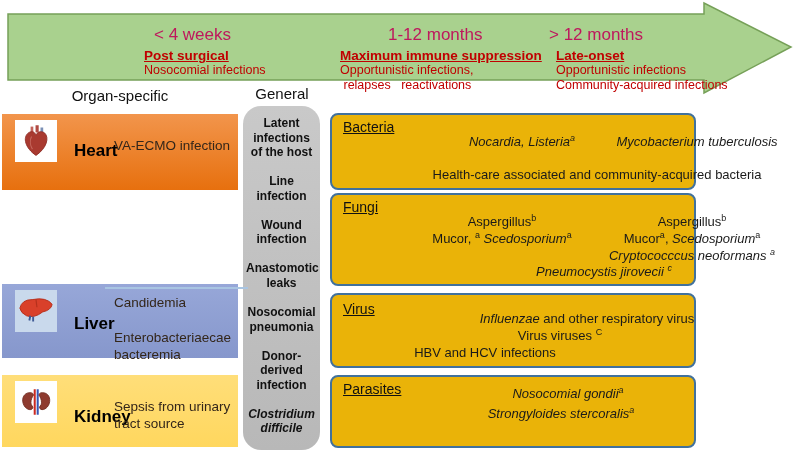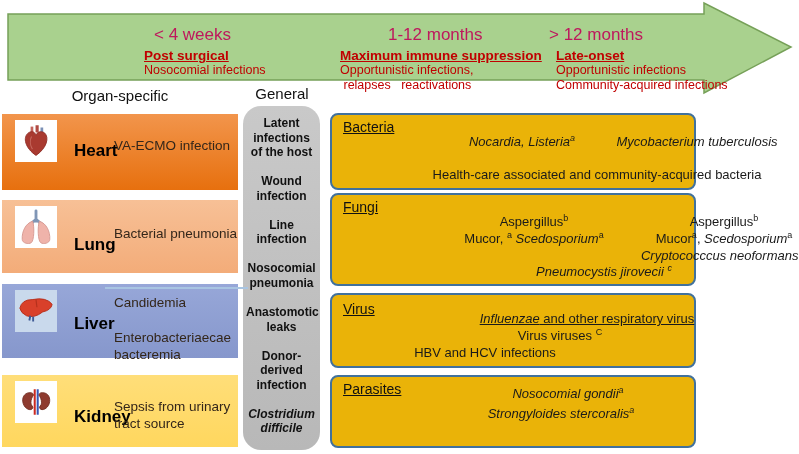--- a/index.html
+++ b/index.html
@@ -53,25 +53,25 @@
   .pb2{top:293px;height:75px;padding-left:26px;} .pb3{top:375px;height:73px;}
   .box-title{position:absolute;left:11px;top:4px;font-size:14px;color:#111;text-decoration:underline;}
   .pb2 .box-title{top:6px;}
   .pline2{position:absolute;font-size:13px;color:#1a1a1a;white-space:nowrap;transform:translateX(-50%);}
   .it{font-style:italic;}
   sup{font-size:9px;line-height:0;}
   
   .b-noc{top:19px;left:190px;} .b-myc{top:19px;left:365px;} .b-hc{top:52px;left:265px;}
   
   .f-col{position:absolute;top:18px;transform:translateX(-50%);text-align:center;
-         font-size:13px;line-height:17px;white-space:nowrap;margin-left:32px;}
+         font-size:13px;line-height:17px;white-space:nowrap;}
   .f-left{left:170px;} .f-right{left:360px;}
   .f-pneumo{top:69px;left:272px;}
   
-  .v-inf{top:16px;left:255px;text-decoration:underline;} .v-herp{top:33px;left:228px;} .v-hbv{top:50px;left:153px;}
+  .v-inf{top:16px;left:255px;} .v-herp{top:33px;left:228px;} .v-hbv{top:50px;left:153px;}
   
   .p-toxo{top:9px;left:236px;} .p-str{top:29px;left:229px;}
 </style>
 </head>
 <body>
 
 <div class="stage">
 
   <svg class="arrow-svg" width="799" height="100" viewBox="0 0 799 100">
     <polygon points="8,14 704,14 704,3 791,47 704,93 704,80 8,80" fill="#A9D18E" stroke="#76A058" stroke-width="1.5"></polygon>
@@ -108,31 +108,20 @@
         <rect x="19.5" y="2.5" width="3.5" height="8" fill="#B04A42"></rect>
         <rect x="25" y="5" width="3" height="6" fill="#7A8FB5"></rect>
         <path d="M20 36 C8 28 5 16 11.5 11 C16 8 19 10.5 20 13.5 C21 10.5 25 8 29.5 11 C35 16 32 28 20 36 Z" fill="#A93A30" stroke="#8E2B24" stroke-width="1"></path>
         <path d="M15 15 C13 19 13.5 25 16 29" stroke="#C76A60" stroke-width="1.2" fill="none"></path>
       </svg>
     </div>
     <div class="organ-name">Heart</div>
     <div class="inf inf1">VA-ECMO infection</div>
   </div>
 
-  <div class="organ-row r1">
-    <div class="iconbox">
-      <svg width="38" height="38" viewBox="0 0 40 40">
-        <path d="M20 3 L20 14 M20 12 L13 18 M20 12 L27 18" stroke="#8096B6" stroke-width="3" fill="none" stroke-linecap="round"></path>
-        <path d="M16.5 14 C9 16 5 25 5.5 33 C5.5 37 12 38.5 15 36.5 C18 34.5 18.5 20 16.5 14 Z" fill="#EFB3AA" stroke="#D79A92" stroke-width="1"></path>
-        <path d="M23.5 14 C31 16 35 25 34.5 33 C34.5 37 28 38.5 25 36.5 C22 34.5 21.5 20 23.5 14 Z" fill="#EFB3AA" stroke="#D79A92" stroke-width="1"></path>
-      </svg>
-    </div>
-    <div class="organ-name">Lung</div>
-    <div class="inf inf1">Bacterial pneumonia</div>
-  </div>
 
   <div class="organ-row r2">
     <div class="iconbox">
       <svg width="38" height="38" viewBox="0 0 40 40">
         <path d="M3 17 Q5 8 16 8 Q31 5 37 13 Q36 19 27 21 Q18 28 10 25 Q4 22 3 17 Z" fill="#D9402A" stroke="#B5301D" stroke-width="1"></path>
         <path d="M20 8 L21 16" stroke="#B5301D" stroke-width="1.2"></path>
         <path d="M14 25 L13 30 M17 26 L17 31" stroke="#3F5A95" stroke-width="2"></path>
       </svg>
     </div>
     <div class="organ-name">Liver</div>
@@ -150,24 +139,24 @@
       </svg>
     </div>
     <div class="organ-name">Kidney</div>
     <div class="inf inf1">Sepsis from urinary tract source</div>
   </div>
 
   <div class="connector"></div>
 
   <div class="general-box">
     <div class="g-item">Latent infections of the host</div>
+    <div class="g-item">Line infection</div>
     <div class="g-item">Wound infection</div>
-    <div class="g-item">Line infection</div>
+    <div class="g-item">Anastomotic leaks</div>
     <div class="g-item">Nosocomial pneumonia</div>
-    <div class="g-item">Anastomotic leaks</div>
     <div class="g-item">Donor-derived infection</div>
     <div class="g-item italic">Clostridium difficile</div>
   </div>
 
   <div class="pbox pb0">
     <div class="box-title">Bacteria</div>
     <div class="pline2 b-noc it"><span>Nocardia, Listeria</span><sup>a</sup></div>
     <div class="pline2 b-myc it">Mycobacterium tuberculosis</div>
     <div class="pline2 b-hc">Health-care associated and community-acquired bacteria</div>
   </div>

